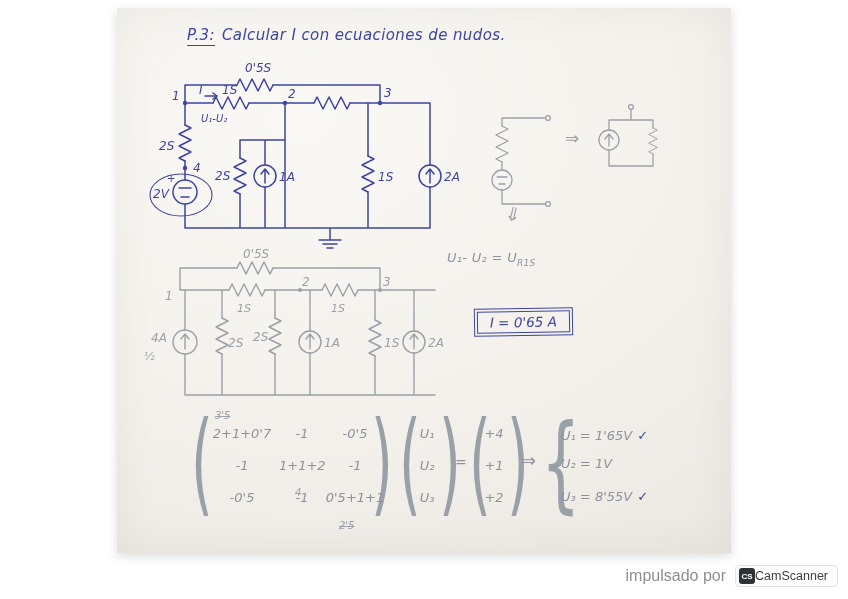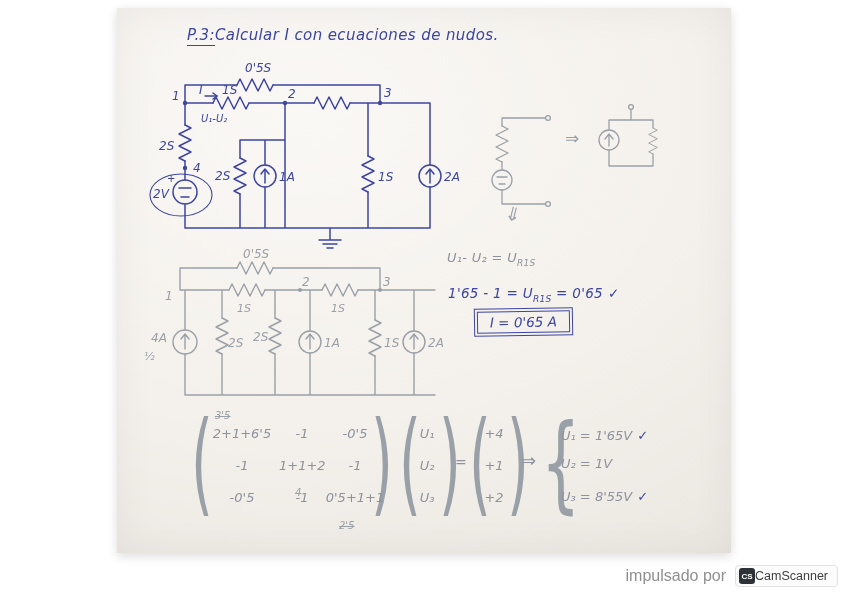--- a/index.html
+++ b/index.html
@@ -6,21 +6,21 @@
   .canvas{position:relative;width:848px;height:599px;background:#ffffff;overflow:hidden;
           font-family:"Liberation Sans",sans-serif;}
   .scan{position:absolute;left:117px;top:8px;width:614px;height:545px;
         background:radial-gradient(120% 100% at 30% 20%, #faf8f5 0%, #f4f1ec 55%, #ebe8e2 100%);
         box-shadow:0 3px 10px rgba(0,0,0,.14), inset 0 0 45px rgba(0,0,0,.05);}
   .abs{position:absolute;}
   .hand{font-family:"DejaVu Sans",sans-serif;font-style:italic;}
   .ink{color:#3d45a0;}
   .pencil{color:#8d929e;}
   .title{font-size:15px;letter-spacing:.4px;color:#3d45a0;white-space:nowrap;}
-  .t-label{border-bottom:1.5px solid #3d45a0;padding-bottom:1px;}
+  .t-label{border-bottom:1.5px solid #3d45a0;padding-bottom:1px;margin-right:7px;}
   .eq{font-size:13px;letter-spacing:.3px;white-space:nowrap;}
   .eq sub{font-size:9px;text-align:center;}
   .check{color:#3d45a0;margin-left:5px;font-style:normal;}
   .result-box{border:1.5px solid #3d45a0;outline:1px solid #3d45a0;outline-offset:2.5px;
               padding:2px 12px;font-size:13.5px;transform:rotate(-1deg);white-space:nowrap;}
   .mcell{position:absolute;font-size:13px;text-align:center;color:#8d929e;font-style:italic;
          font-family:"DejaVu Sans",sans-serif;white-space:nowrap;}
   .note{position:absolute;font-size:10px;color:#9aa0a8;font-style:italic;
         font-family:"DejaVu Sans",sans-serif;text-decoration:line-through;margin-top:11px;}
   .bigsym{position:absolute;font-size:112px;line-height:116px;color:#9aa0a8;
@@ -164,35 +164,32 @@
       </g>
     </svg>
 
     <div class="abs title hand" style="left:70px;top:18px">
       <span class="t-label">P.3:</span><span>Calcular I con ecuaciones de nudos.</span>
     </div>
 
     <div class="abs hand pencil eq" style="left:330px;top:242px">
       <span>U₁- U₂ = U</span><sub>R1S</sub>
     </div>
-    <div class="abs hand ink eq" style="left:331px;top:277px;font-size:13.5px">
-      <span>1'65 - 1 = U</span><sub>R1S</sub><span> = 0'65</span><span class="check">✓</span>
-    </div>
     <div class="abs hand ink result-box" style="left:360px;top:303px">
       <span>I = 0'65 A</span>
     </div>
 
     <div class="bigsym" style="left:74px;top:396px">(</div>
     <div class="bigsym" style="left:254px;top:396px">)</div>
 
     <div class="note" style="left:98px;top:391px">3'5</div>
     <div class="note" style="left:178px;top:468px">4</div>
     <div class="note" style="left:222px;top:501px">2'5</div>
 
-    <div class="mcell" style="left:90px;top:418px;width:70px">2+1+6'5</div>
+    <div class="mcell" style="left:90px;top:418px;width:70px">2+1+0'7</div>
     <div class="mcell" style="left:162px;top:418px;width:46px">-1</div>
     <div class="mcell" style="left:206px;top:418px;width:64px">-0'5</div>
     <div class="mcell" style="left:90px;top:450px;width:70px">-1</div>
     <div class="mcell" style="left:162px;top:450px;width:46px">1+1+2</div>
     <div class="mcell" style="left:206px;top:450px;width:64px">-1</div>
     <div class="mcell" style="left:90px;top:482px;width:70px">-0'5</div>
     <div class="mcell" style="left:162px;top:482px;width:46px">-1</div>
     <div class="mcell" style="left:206px;top:482px;width:64px">0'5+1+1</div>
 
     <div class="bigsym" style="left:282px;top:396px">(</div>

